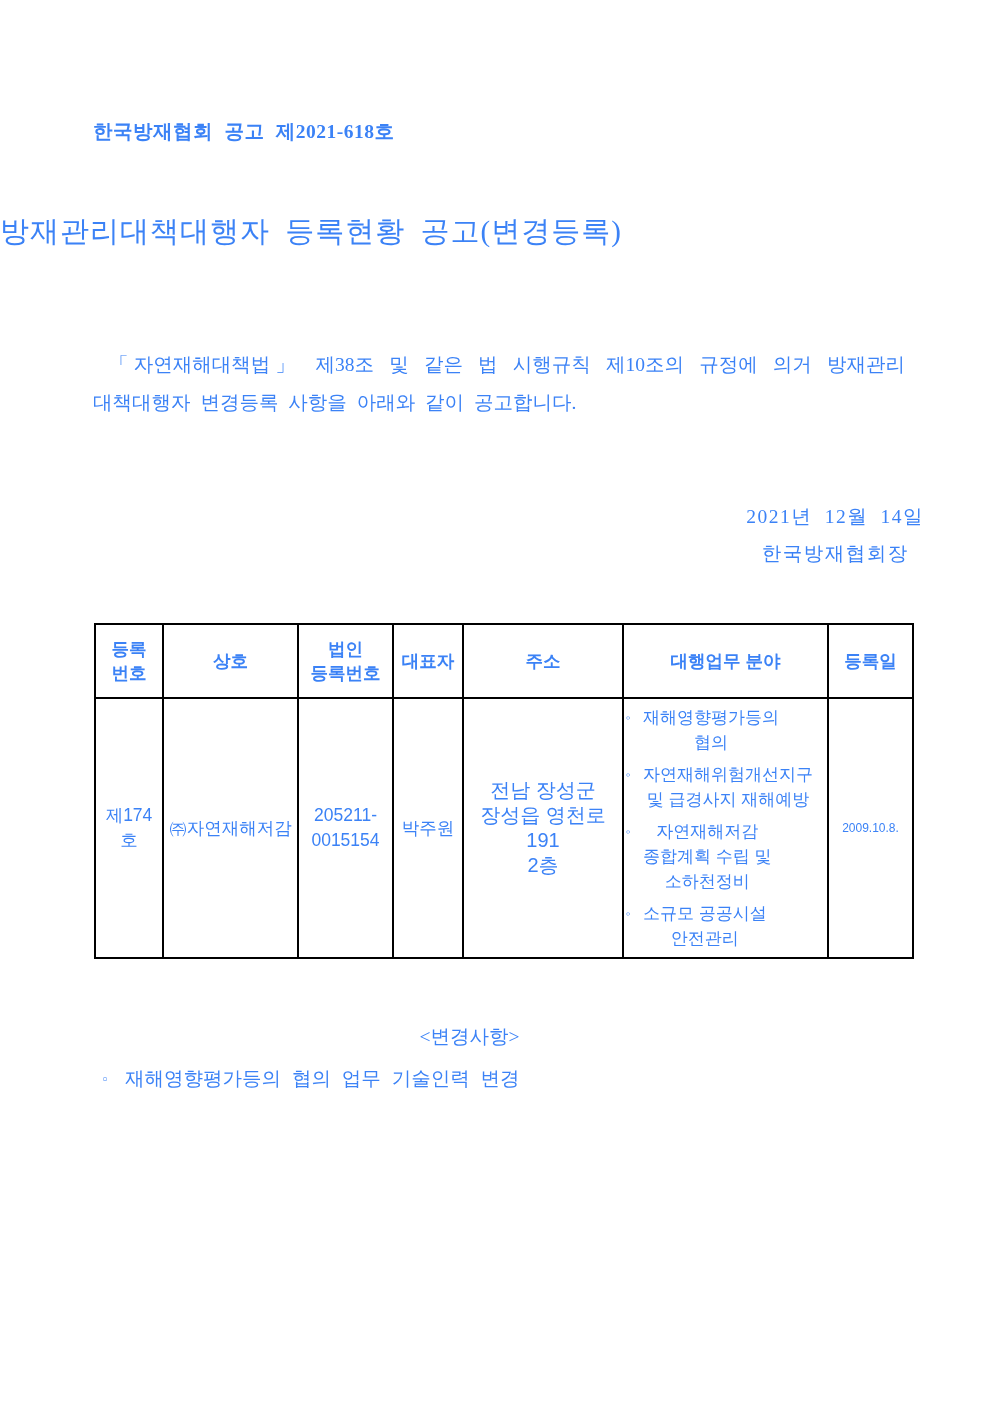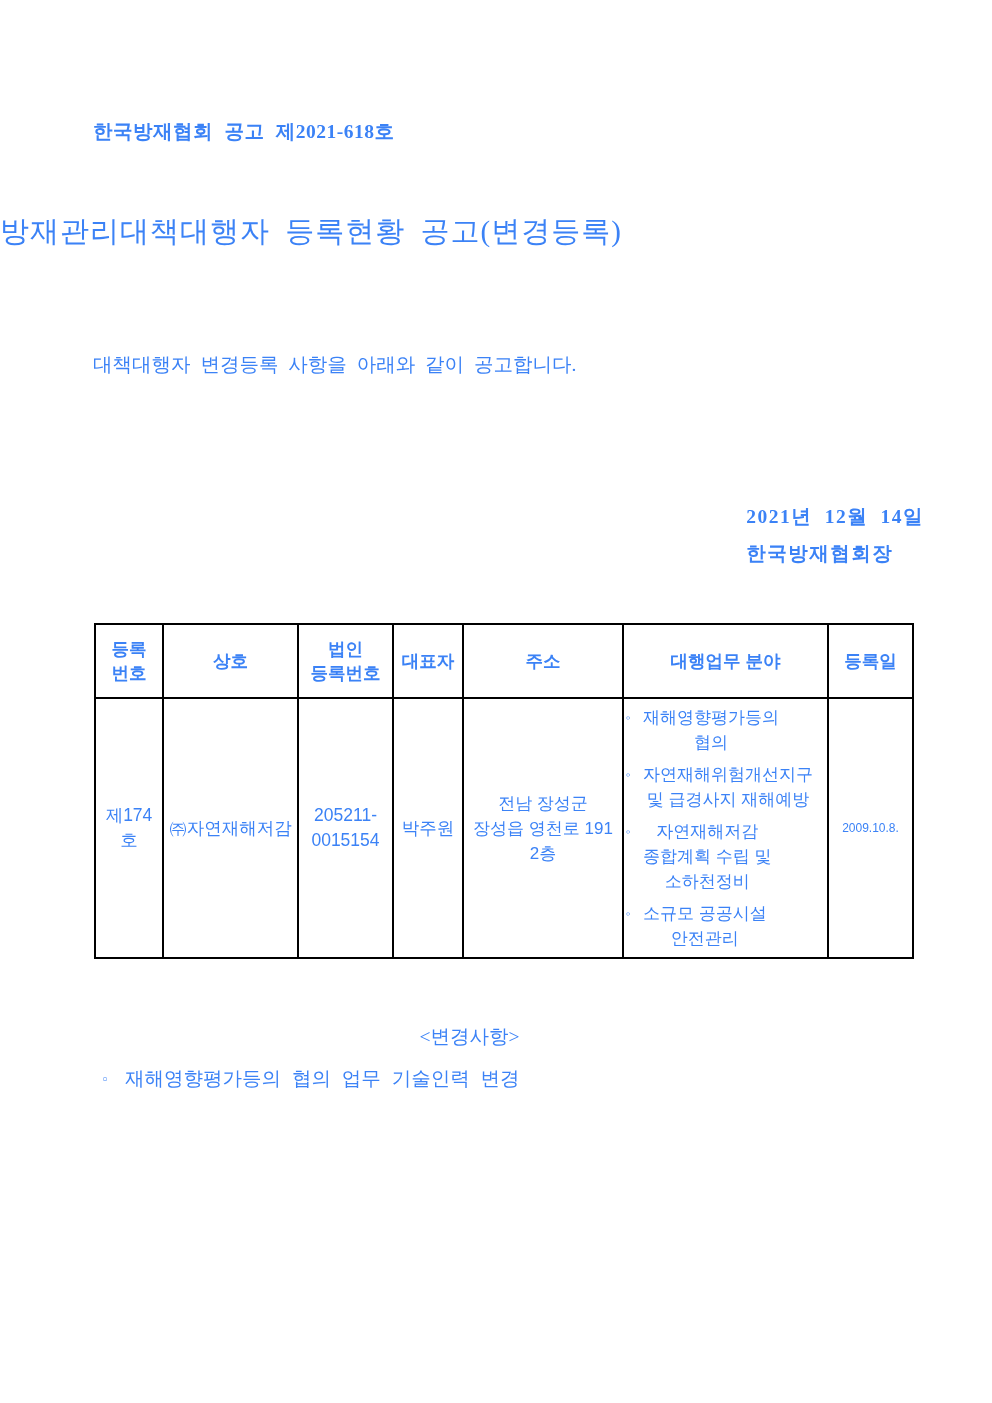--- a/index.html
+++ b/index.html
@@ -58,23 +58,23 @@
   }
   .body-par .line2 {
     display: block;
     text-align: left;
   }
 
   .date-block {
     position: absolute;
     right: 95px;
     top: 498px;
-    text-align: left;
-    font-size: 19.5px;
-    font-weight: 700;
+    text-align: center;
+    font-size: 19.5px;
+    font-weight: 400;
     line-height: 37px;
     letter-spacing: 1.5px;
     word-spacing: 6px;
   }
 
   table.reg-table {
     position: absolute;
     left: 94px;
     top: 623px;
     width: 818px;
@@ -96,21 +96,21 @@
     white-space: pre-line;
     line-height: 24px;
     font-size: 17.5px;
   }
   .reg-table td {
     height: 254px;
     line-height: 25px;
   }
   .pre { white-space: pre-line; }
   .td-corp { line-height: 23px; }
-  .td-addr { line-height: 29px; font-size: 17px; white-space: pre-line; }
+  .td-addr { line-height: 29px; font-size: 20px; white-space: pre-line; }
   .td-date { font-size: 12px; padding: 2px 1px; }
 
   .td-biz {
     text-align: left;
     vertical-align: middle;
     padding: 8px 2px 8px 5px;
   }
   .biz-item {
     display: flex;
     align-items: flex-start;
@@ -155,20 +155,21 @@
 </head>
 <body>
 
 <div class="page">
 
   <div class="notice-no">한국방재협회 공고 제2021-618호</div>
 
   <h1 class="doc-title">방재관리대책대행자 등록현황 공고(변경등록)</h1>
 
   <div class="body-par">
+    <span class="line1">「자연재해대책법」 제38조 및 같은 법 시행규칙 제10조의 규정에 의거 방재관리</span>
     <span class="line2">대책대행자 변경등록 사항을 아래와 같이 공고합니다.</span>
   </div>
 
   <div class="date-block">
     <div>2021년 12월 14일</div>
     <div>한국방재협회장</div>
   </div>
 
   <table class="reg-table">
     <colgroup>

